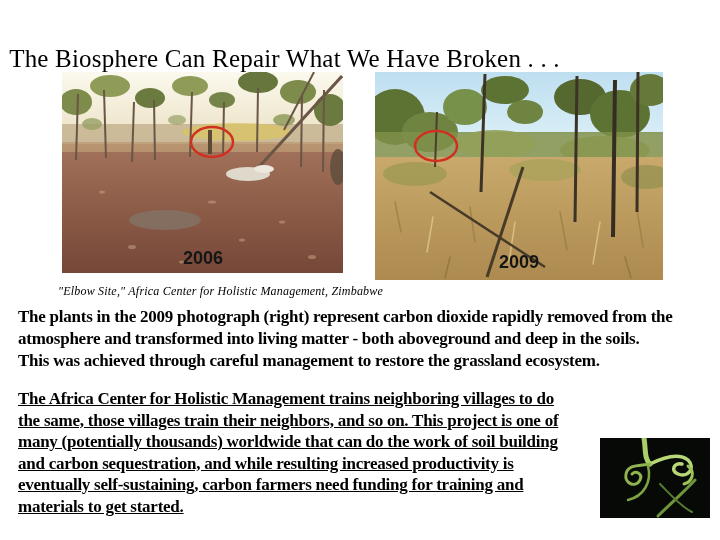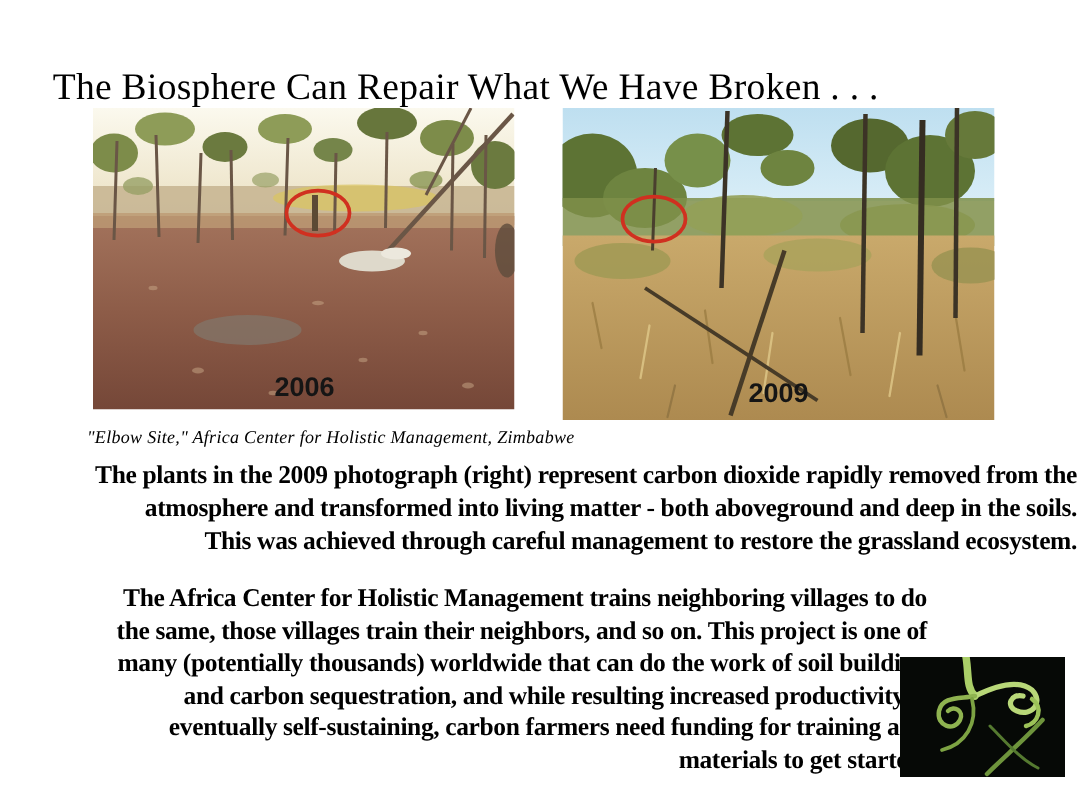--- a/index.html
+++ b/index.html
@@ -15,43 +15,41 @@
   .title {
     position: absolute;
     top: 28px;
     left: 0;
     width: 569px;
     text-align: center;
     font-size: 25px;
     font-weight: normal;
     letter-spacing: 0.2px;
     white-space: nowrap;
-    padding-left: 26px;
   }
   .photo-frame { position: absolute; line-height: 0; }
   #photo-before { left: 62px; top: 72px; width: 281px; height: 162px; }
   #photo-after  { left: 375px; top: 72px; width: 288px; height: 208px; }
   .caption {
     position: absolute;
     left: 58px;
     top: 284px;
     font-size: 12px;
     font-style: italic;
     letter-spacing: 0.2px;
   }
   .body-para {
     position: absolute;
     font-weight: bold;
     font-size: 17px;
     letter-spacing: -0.25px;
     white-space: pre-line;
-    text-align: right;
   }
   #para1 { left: 18px; top: 306px; width: 700px; line-height: 22px; }
-  #para2 { left: 18px; top: 388px; width: 600px; line-height: 21.5px; }
+  #para2 { left: 18px; top: 388px; width: 600px; line-height: 21.5px; text-decoration: underline; }
   #tendril { position: absolute; left: 600px; top: 438px; width: 110px; height: 80px; line-height: 0; }
   .year-label {
     font-family: "Liberation Sans", sans-serif;
     font-weight: bold;
     font-size: 18px;
     fill: #151515;
   }
 </style>
 </head>
 <body>

